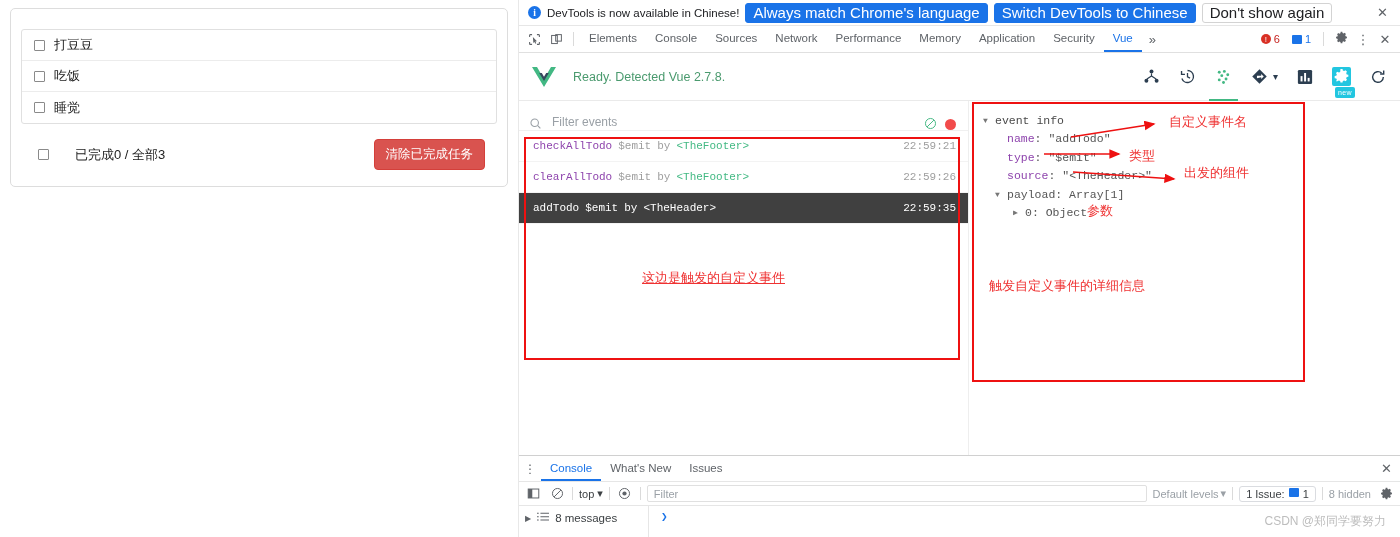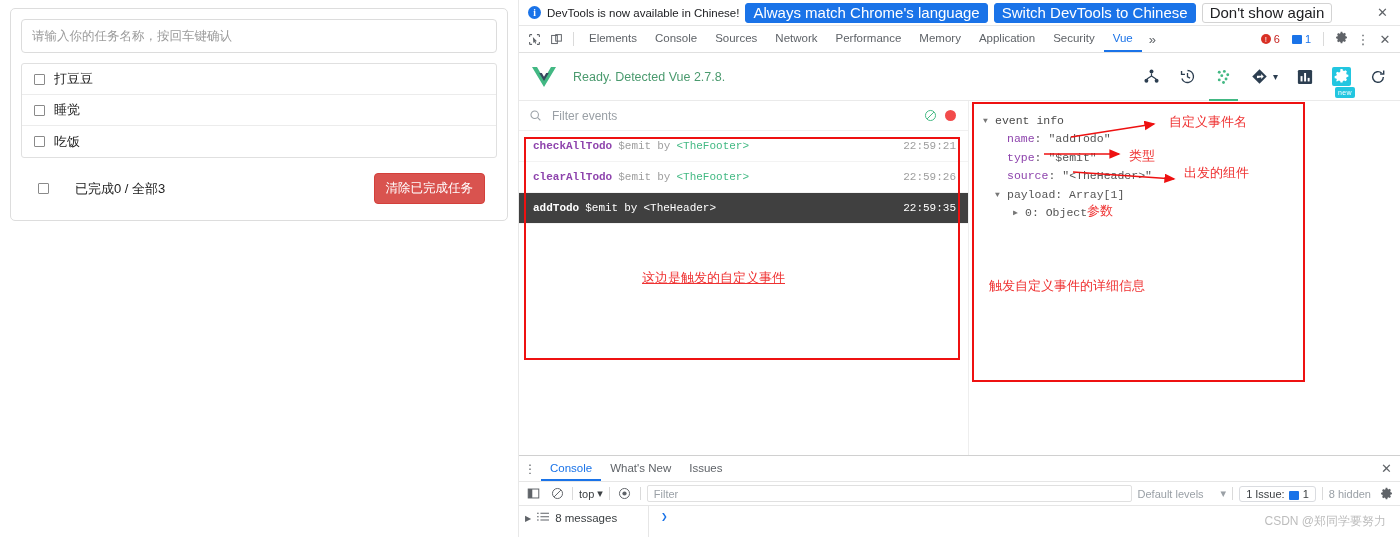--- a/index.html
+++ b/index.html
@@ -160,42 +160,42 @@
   .chip-new {
     position:absolute; left:3px; top:20px;
     background:#22c6e0; color:#fff; font-size:7px; line-height:9px;
     padding:1px 3px; border-radius:2px; letter-spacing:.3px;
   }
 
   
   .vue-main { flex:1 1 auto; display:flex; min-height:0; position:relative; background:#fff; }
   .events-pane { width:450px; flex:0 0 450px; display:flex; flex-direction:column; border-right:1px solid #eee; }
   .filter-row {
-    height:30px; flex:0 0 30px; display:flex; align-items:center;
+    height:30px; flex:0 0 30px; display:flex; align-items:flex-end;
     padding:0 12px 0 10px; gap:8px; border-bottom:1px solid #f0f0f0;
   }
   .filter-input {
     border:none; outline:none; flex:1 1 auto;
     font-size:12px; color:#333; background:transparent;
     font-family:"Liberation Sans", sans-serif;
   }
   .filter-input::placeholder { color:#9aa0a6; }
   .ban-icon { color:#43b883; cursor:pointer; display:flex; }
   .rec-dot { width:11px; height:11px; border-radius:50%; background:#f24b4b; cursor:pointer; }
 
   .events-list { flex:1 1 auto; overflow:hidden; }
   .event-row {
     height:31px; display:flex; align-items:center;
     padding:0 12px 0 14px;
     font-family:"Liberation Mono", monospace;
     font-size:11px; border-bottom:1px solid #f3f3f3;
     cursor:pointer;
   }
   .event-row.selected { background:#404040; }
-  .ev-name { font-weight:bold; color:#8e44ad; }
+  .ev-name { font-weight:normal; color:#8e44ad; }
   .ev-type { color:#9e9e9e; margin-left:6px; }
   .ev-by { color:#9e9e9e; margin-left:6px; }
   .ev-src { color:#42b983; margin-left:6px; }
   .ev-time { margin-left:auto; color:#9e9e9e; }
   .event-row.selected .ev-name,
   .event-row.selected .ev-type,
   .event-row.selected .ev-by,
   .event-row.selected .ev-src,
   .event-row.selected .ev-time { color:#ffffff; }
 
@@ -236,23 +236,23 @@
   }
   .ct-icon { width:18px; display:flex; align-items:center; justify-content:center; cursor:pointer; color:#5f6368; }
   .ct-sep { width:1px; height:13px; background:#dadada; }
   .ct-select { display:flex; align-items:center; gap:3px; cursor:pointer; color:#3c4043; }
   .console-filter {
     flex:1 1 auto; height:17px; border:1px solid #e0e0e0; border-radius:2px;
     background:#fff; font-size:11px; color:#333; padding:0 6px; outline:none;
     font-family:"Liberation Sans", sans-serif;
   }
   .console-filter::placeholder { color:#9aa0a6; }
-  .ct-levels { color:#9aa0a6; display:flex; align-items:center; gap:17px; cursor:pointer; }
+  .ct-levels { color:#9aa0a6; display:flex; align-items:center; gap:2px; cursor:pointer; }
   .ct-issue {
-    display:flex; align-items:flex-end; gap:4px; padding:1px 6px;
+    display:flex; align-items:flex-start; gap:4px; padding:1px 6px;
     border:1px solid #dadce0; border-radius:3px; color:#3c4043; cursor:pointer;
   }
   .ct-hidden { color:#9aa0a6; }
 
   .console-body { flex:1 1 auto; display:flex; min-height:0; position:relative; }
   .sidebar-msgs {
     width:130px; flex:0 0 130px; border-right:1px solid #e6e6e6;
     padding:6px 0 0 6px; font-size:11.5px; color:#3c4043;
     display:flex; align-items:flex-start; gap:6px;
   }
@@ -260,33 +260,32 @@
   .watermark {
     position:absolute; right:14px; bottom:7px;
     font-size:12px; color:#bdbdbd;
   }
 </style>
 </head>
 <body>
 
 <div id="page-left">
   <div class="todo-card">
-    <input class="todo-input" value="" placeholder="请输入你的任务名称，按回车键确认" style="">
     <div class="todo-list">
       <div class="todo-item">
         <input type="checkbox" class="cb" style="">
         <span>打豆豆</span>
       </div>
       <div class="todo-item">
         <input type="checkbox" class="cb" style="">
-        <span>睡觉</span>
+        <span>吃饭</span>
       </div>
       <div class="todo-item">
         <input type="checkbox" class="cb" style="">
-        <span>吃饭</span>
+        <span>睡觉</span>
       </div>
     </div>
     <div class="todo-footer">
       <input type="checkbox" class="cb" style="">
       <span>已完成0 / 全部3</span>
       <button class="btn-clear">清除已完成任务</button>
     </div>
   </div>
 </div>
 

